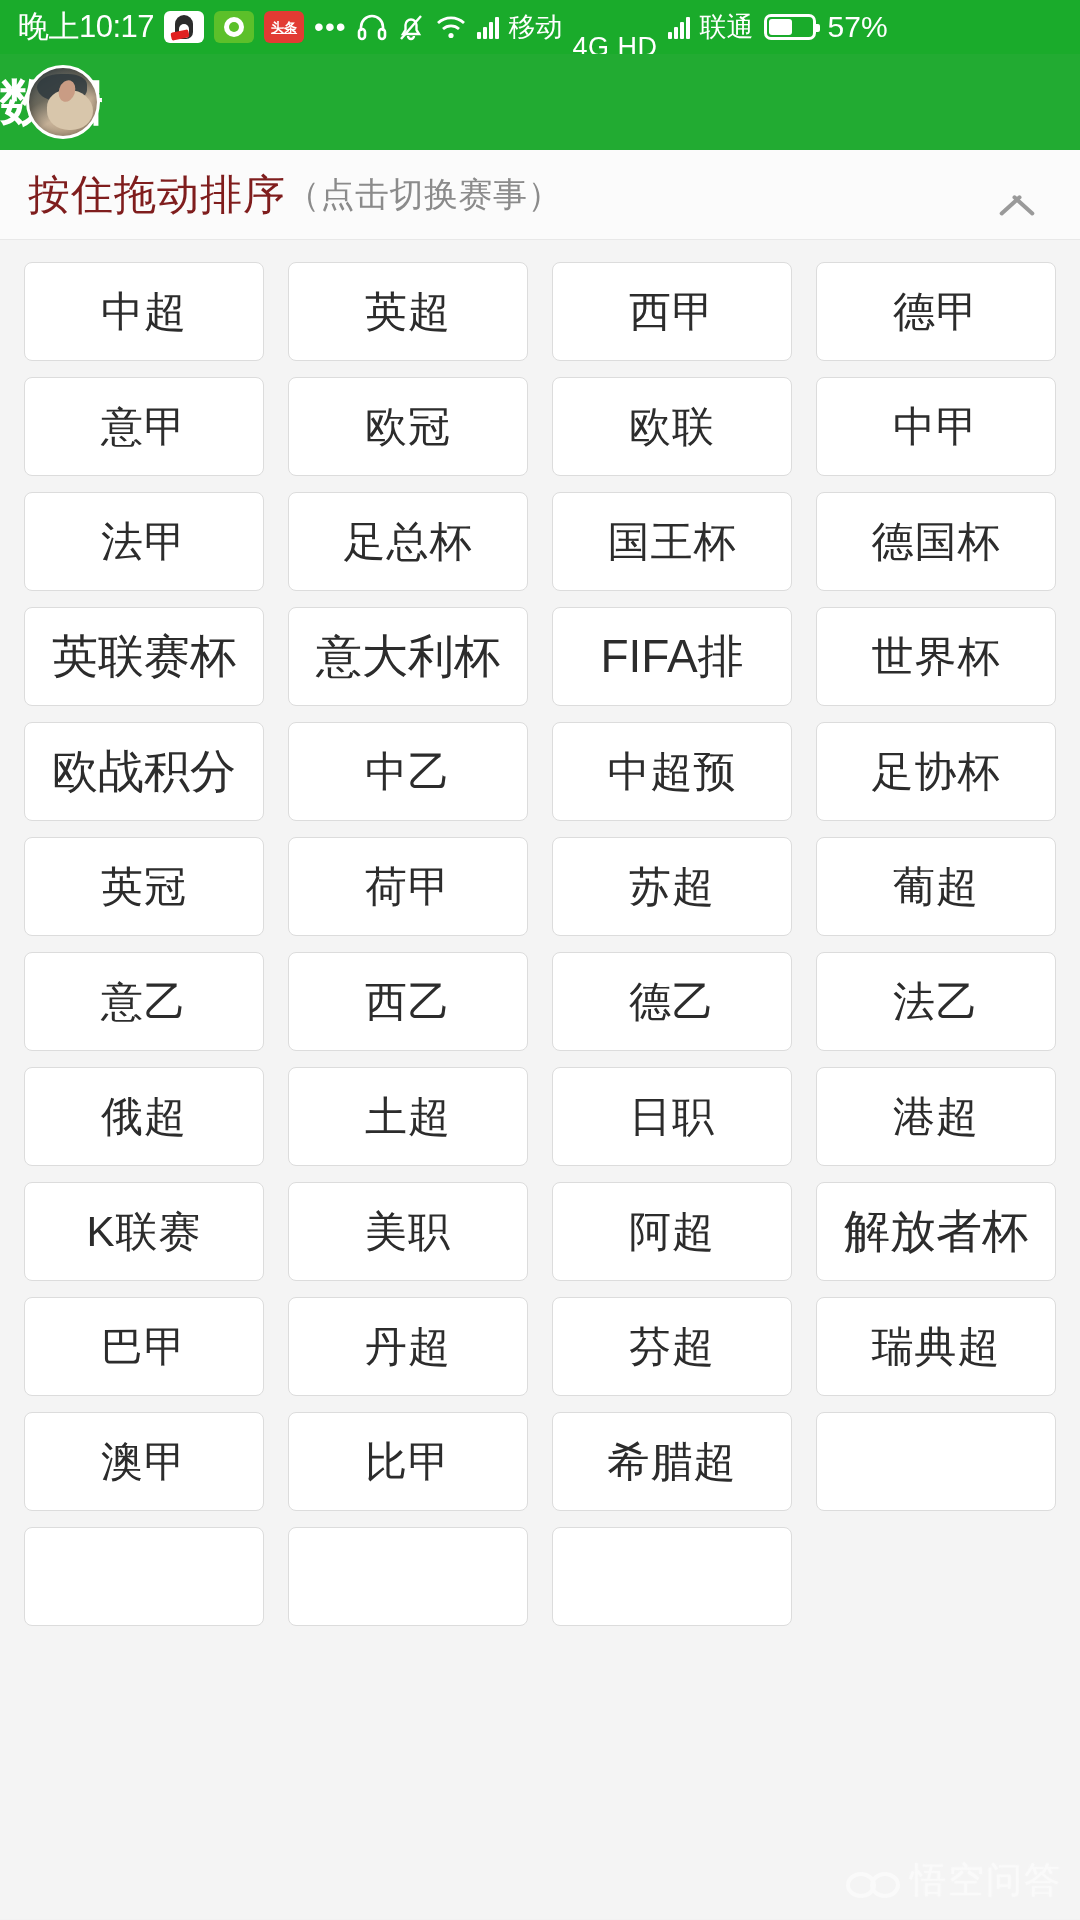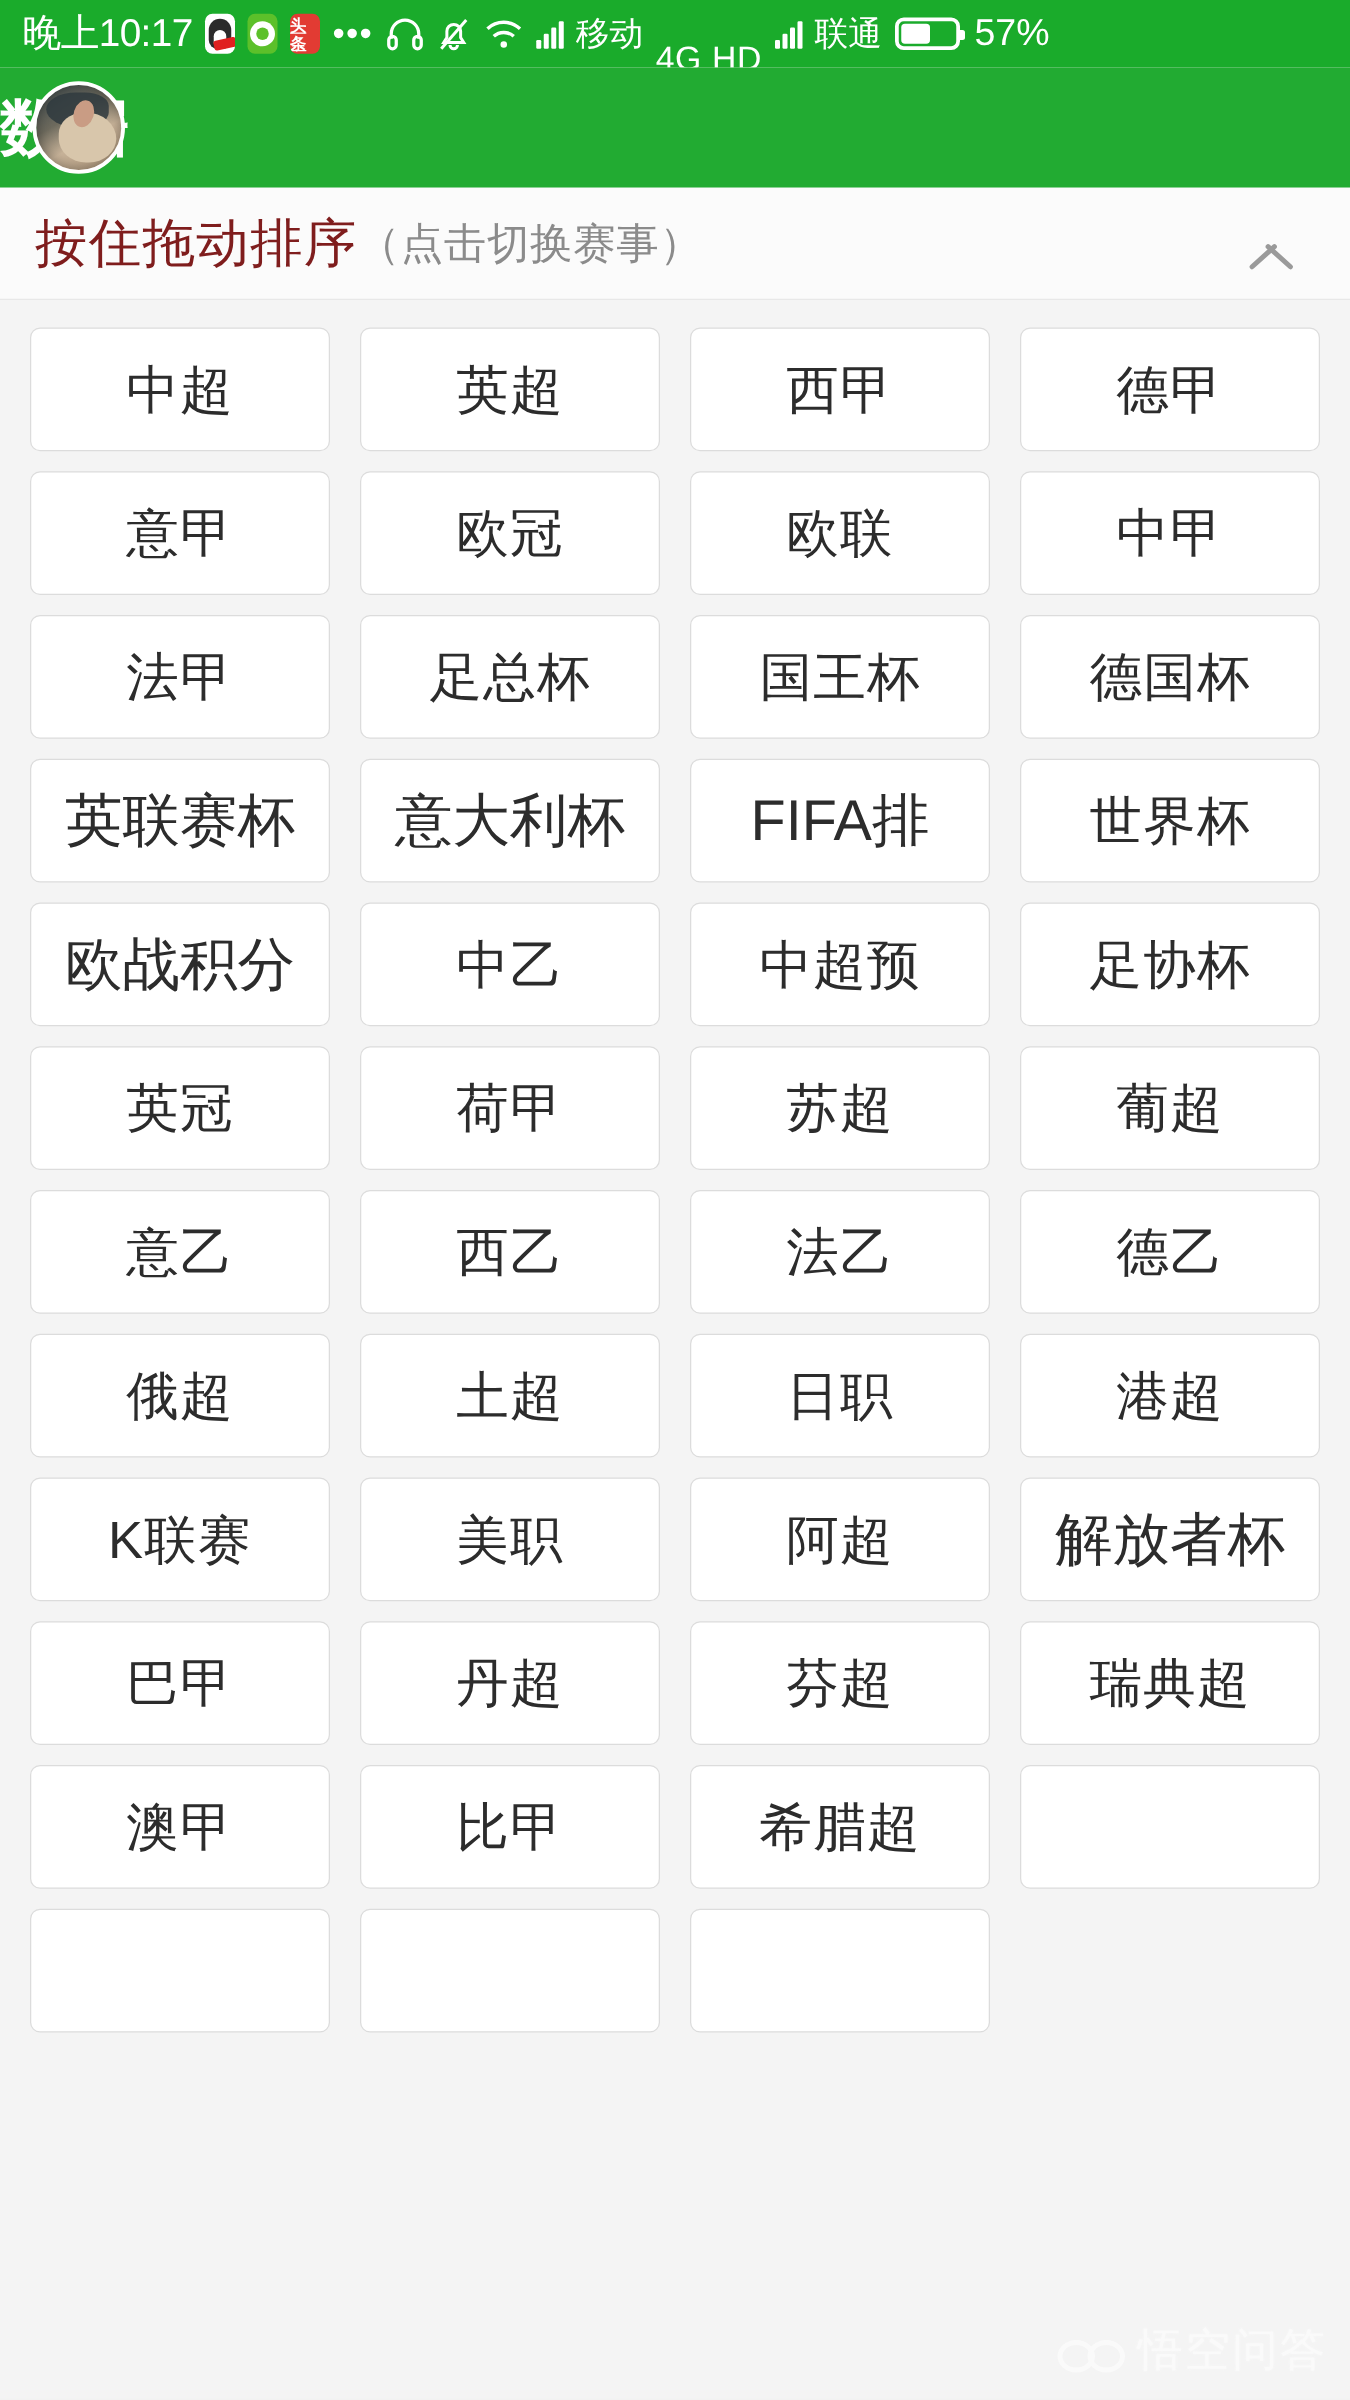--- a/index.html
+++ b/index.html
@@ -20,21 +20,21 @@
     padding: 0 16px 0 18px;
     color: #ffffff;
     gap: 10px;
   }
   .status-time {
     font-size: 31px;
     letter-spacing: -0.5px;
     white-space: nowrap;
   }
   .app-badge {
-    width: 24px; height: 32px;
+    width: 40px; height: 32px;
     border-radius: 6px;
     display: flex; align-items: center; justify-content: center;
     font-size: 16px; line-height: 1;
     flex: 0 0 auto;
     overflow: hidden;
     position: relative;
     text-decoration: underline;
   }
   .badge-qq { background: #ffffff; }
   .badge-qq .peng {
@@ -355,22 +355,22 @@
       <div class="league-card compact">欧战积分</div>
       <div class="league-card">中乙</div>
       <div class="league-card">中超预</div>
       <div class="league-card">足协杯</div>
       <div class="league-card">英冠</div>
       <div class="league-card">荷甲</div>
       <div class="league-card">苏超</div>
       <div class="league-card">葡超</div>
       <div class="league-card">意乙</div>
       <div class="league-card">西乙</div>
+      <div class="league-card">德乙</div>
       <div class="league-card">法乙</div>
-      <div class="league-card">德乙</div>
       <div class="league-card">俄超</div>
       <div class="league-card">土超</div>
       <div class="league-card">日职</div>
       <div class="league-card">港超</div>
       <div class="league-card">K联赛</div>
       <div class="league-card">美职</div>
       <div class="league-card">阿超</div>
       <div class="league-card compact">解放者杯</div>
       <div class="league-card">巴甲</div>
       <div class="league-card">丹超</div>

